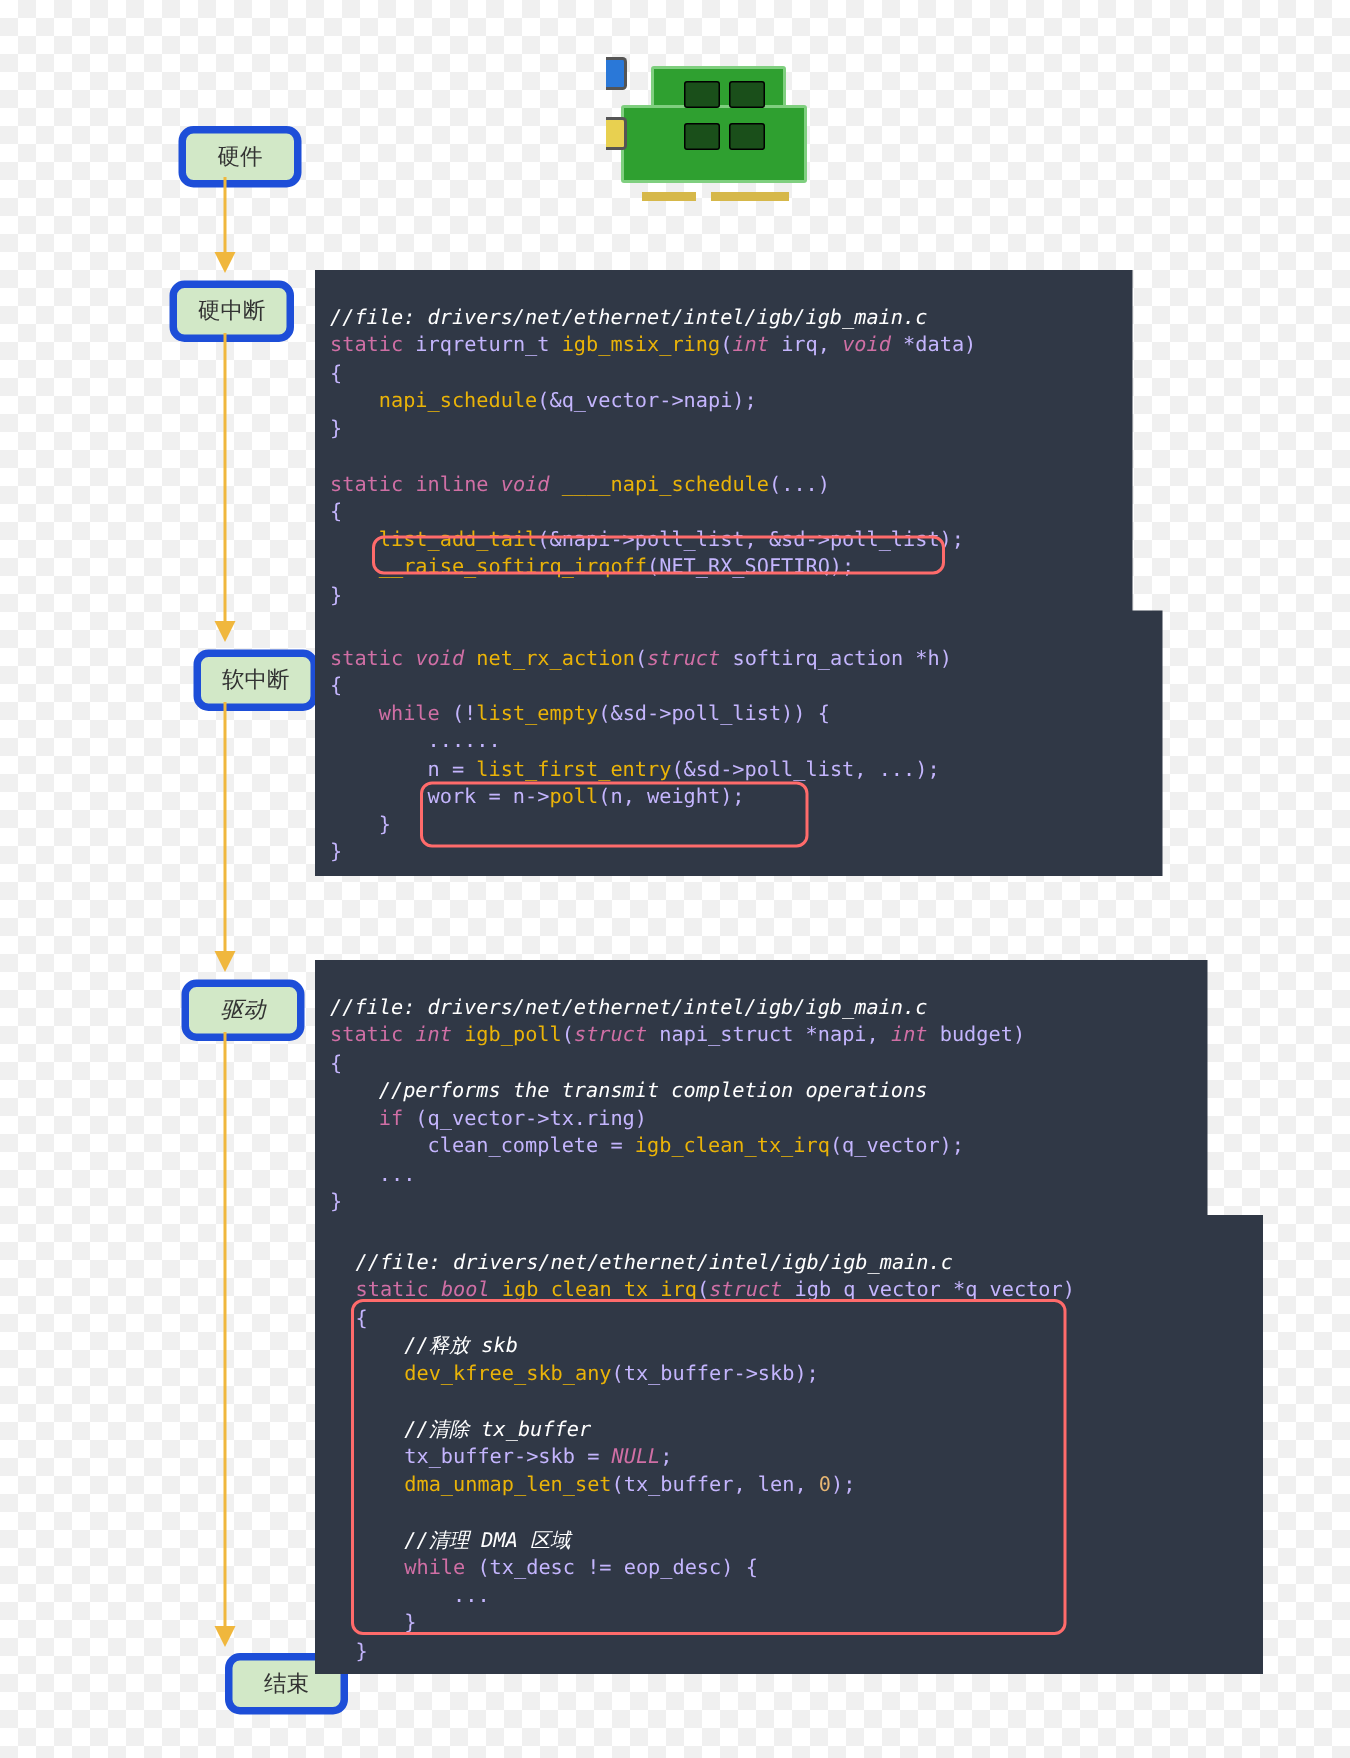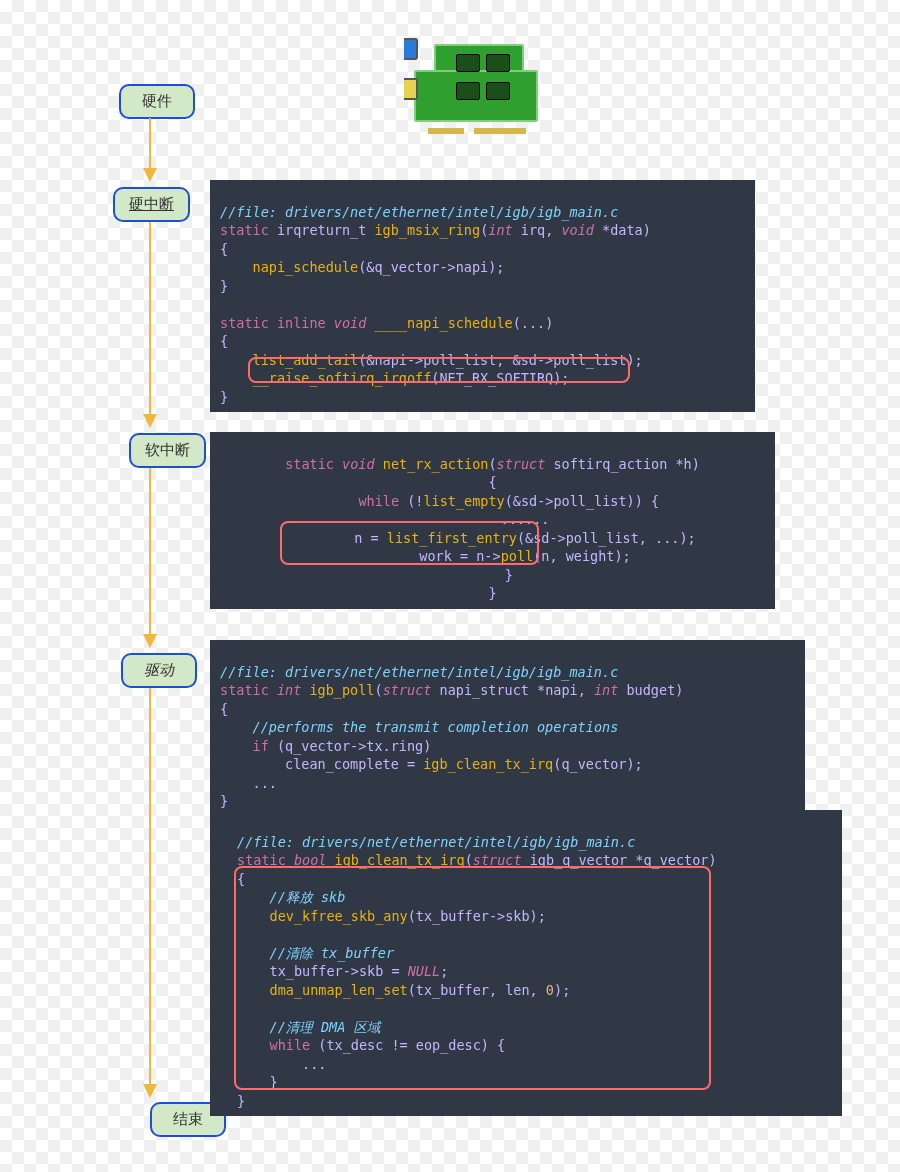--- a/index.html
+++ b/index.html
@@ -12,21 +12,21 @@
     background-image:
       linear-gradient(45deg, #f0f0f0 25%, transparent 25%, transparent 75%, #f0f0f0 75%),
       linear-gradient(45deg, #f0f0f0 25%, transparent 25%, transparent 75%, #f0f0f0 75%);
     background-size: 24px 24px;
     background-position: 0 0, 12px 12px;
     position: relative;
   }
   .stage-label {
     position: absolute;
     background: #d2e8c7;
-    border: 2px solid #1d4ed8;
+    border: 5px solid #1d4ed8;
     border-radius: 10px;
     padding: 6px 14px;
     font-size: 15px;
     color: #333;
     text-align: center;
     min-width: 44px;
   }
   .arrow-line {
     position: absolute;
     width: 2px;
@@ -54,21 +54,21 @@
     border-radius: 0;
   }
   .hl-red {
     position: absolute;
     border: 2px solid #ff6b6b;
     border-radius: 8px;
     background: transparent;
     pointer-events: none;
   }
   
-  .cm { color: #7dd3fc; font-style: italic; }   
+  .cm { color: #ffffff; font-style: italic; }   
   .kw { color: #d06fa5; }                         
   .ty { color: #d06fa5; font-style: italic; }     
   .fn { color: #eab308; }                         
   .id { color: #c4b5fd; }                         
   .nm { color: #e6b673; }                         
 
   
   .hw-card {
     position: absolute;
     left: 408px;
@@ -115,21 +115,21 @@
   <div class="chip" style="left:78px;top:4px;width:22px;height:16px;"></div>
   <div class="chip" style="left:48px;top:32px;width:22px;height:16px;"></div>
   <div class="chip" style="left:78px;top:32px;width:22px;height:16px;"></div>
   <div class="port blue" style="left:-4px;top:-12px;"></div>
   <div class="port yel" style="left:-4px;top:28px;"></div>
   <div class="slot" style="left:20px;width:36px;"></div>
   <div class="slot" style="left:66px;width:52px;"></div>
 </div>
 
 <div class="stage-label" style="left:119px; top:84px;">硬件</div>
-<div class="stage-label" style="left:113px; top:187px;text-decoration:underline;">硬中断</div>
+<div class="stage-label" style="left:113px; top:187px;">硬中断</div>
 <div class="stage-label" style="left:113px; top:433px;margin-left:16px;">软中断</div>
 <div class="stage-label" style="left:121px; top:653px;font-style:italic;">驱动</div>
 <div class="stage-label" style="left:121px; top:1102px;margin-left:29px;">结束</div>
 
 <div class="arrow-line" style="top:118px; height:50px;"></div>
 <div class="arrow-head" style="top:168px;"></div>
 
 <div class="arrow-line" style="top:222px; height:192px;"></div>
 <div class="arrow-head" style="top:414px;"></div>
 
@@ -147,21 +147,21 @@
 <span class="id">}</span>
 <span></span>
 <span class="kw">static</span><span> </span><span class="kw">inline</span><span> </span><span class="ty">void</span><span> </span><span class="fn">____napi_schedule</span><span class="id">(...)</span>
 <span class="id">{</span>
 <span>    </span><span class="fn">list_add_tail</span><span class="id">(&amp;napi-&gt;poll_list, &amp;sd-&gt;poll_list);</span>
 <span>    </span><span class="fn">__raise_softirq_irqoff</span><span class="id">(NET_RX_SOFTIRQ);</span>
 <span class="id">}</span>
 </div>
 <div class="hl-red" style="left:248px; top:357px; width:378px; height:22px;"></div>
 
-<div class="codebox" style="left:210px; top:432px; width:545px;text-align:center;">
+<div class="codebox" style="left:210px; top:407px; width:545px;">
 <span class="kw">static</span><span> </span><span class="ty">void</span><span> </span><span class="fn">net_rx_action</span><span class="id">(</span><span class="ty">struct</span><span class="id"> softirq_action *h)</span>
 <span class="id">{</span>
 <span>    </span><span class="kw">while</span><span class="id"> (!</span><span class="fn">list_empty</span><span class="id">(&amp;sd-&gt;poll_list)) {</span>
 <span class="id">        ......</span>
 <span class="id">        n = </span><span class="fn">list_first_entry</span><span class="id">(&amp;sd-&gt;poll_list, ...);</span>
 <span class="id">        work = n-&gt;</span><span class="fn">poll</span><span class="id">(n, weight);</span>
 <span class="id">    }</span>
 <span class="id">}</span>
 </div>
 <div class="hl-red" style="left:280px; top:521px; width:255px; height:40px;"></div>

